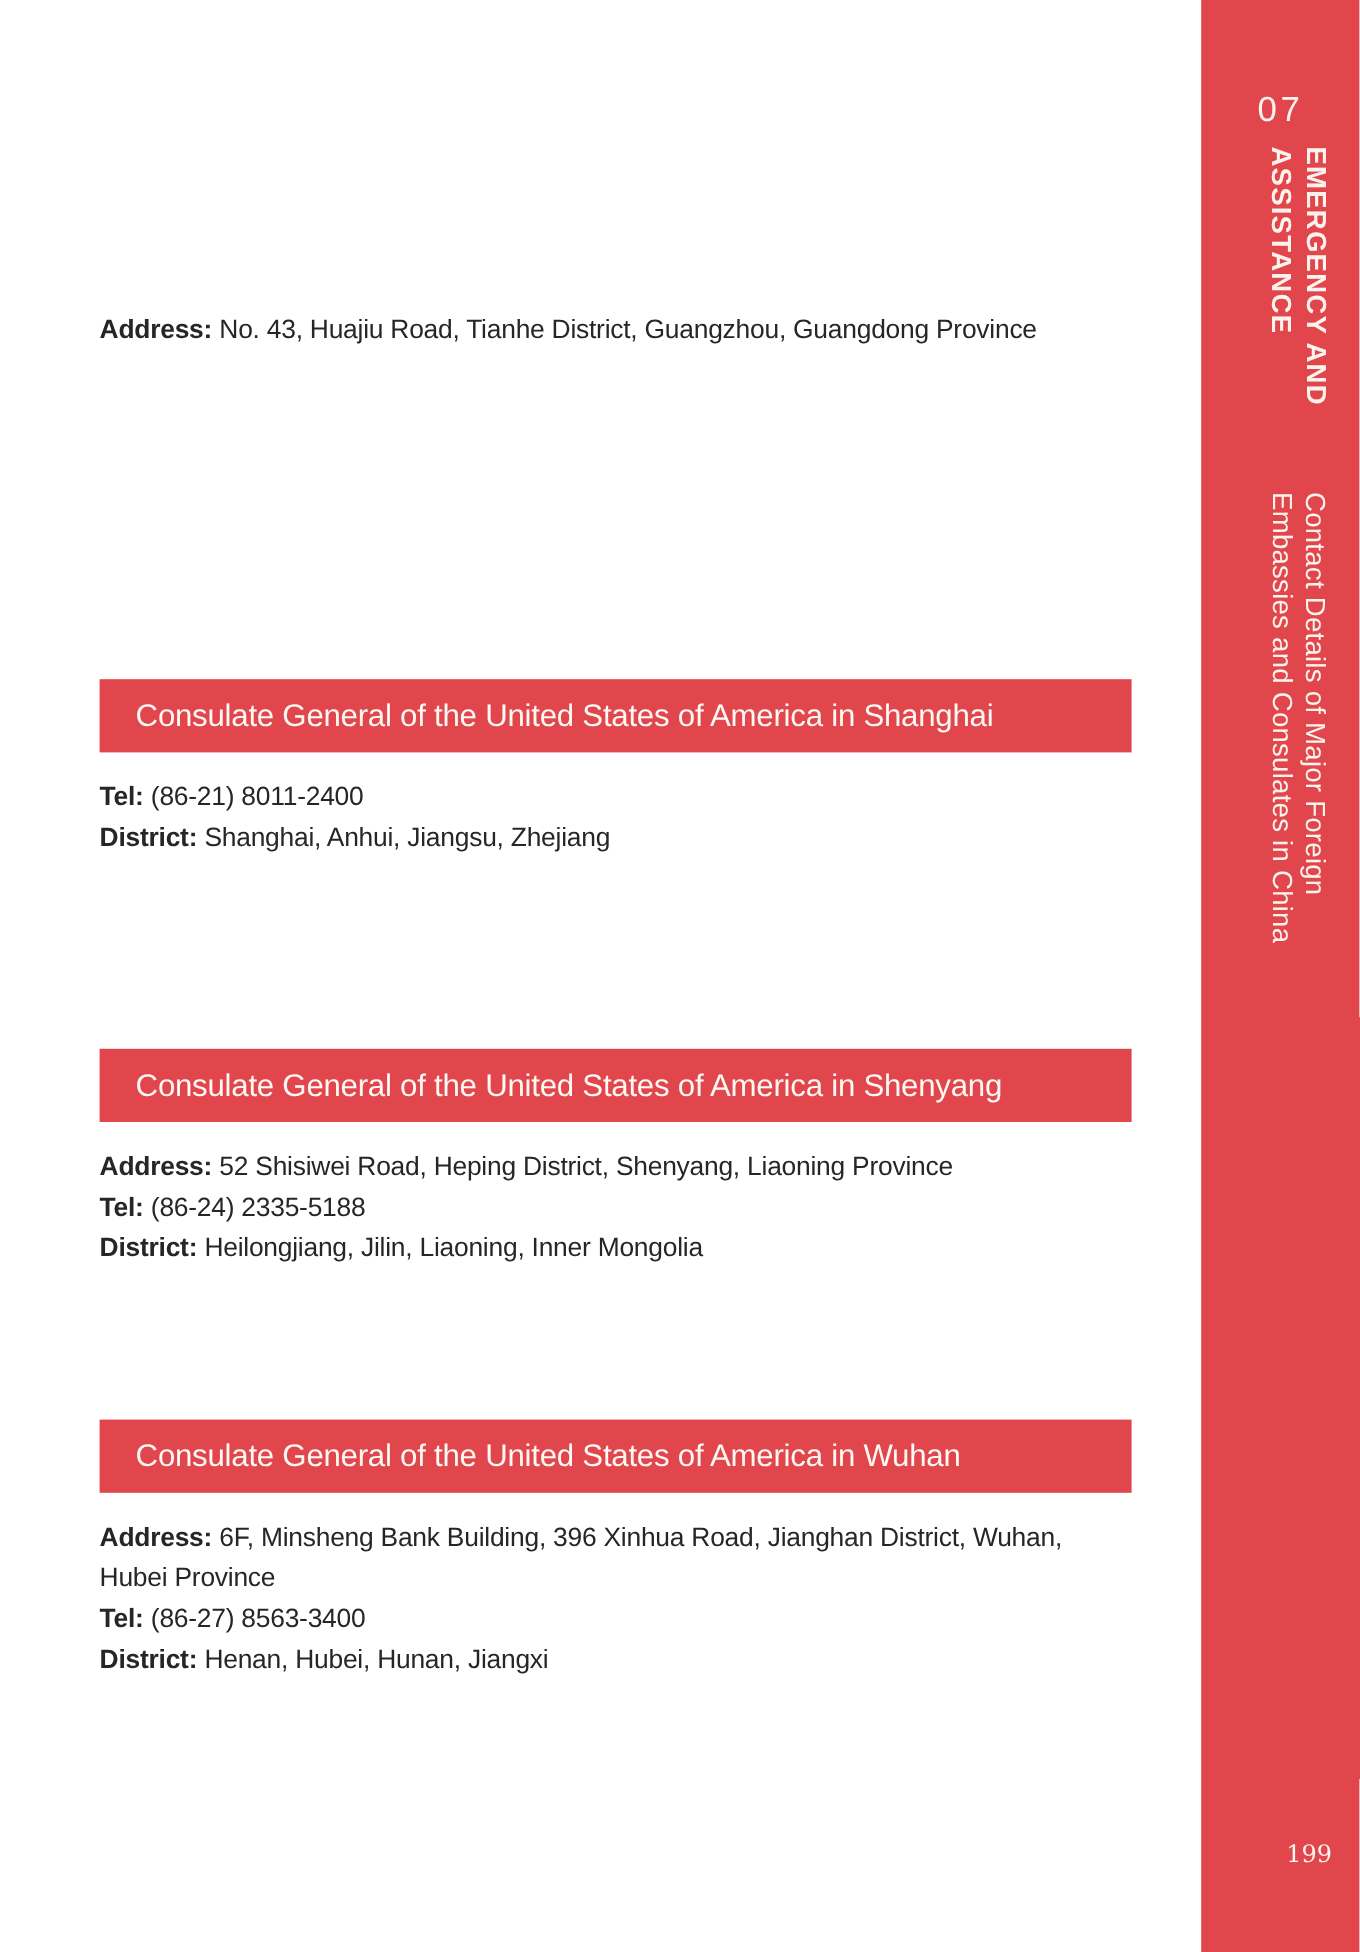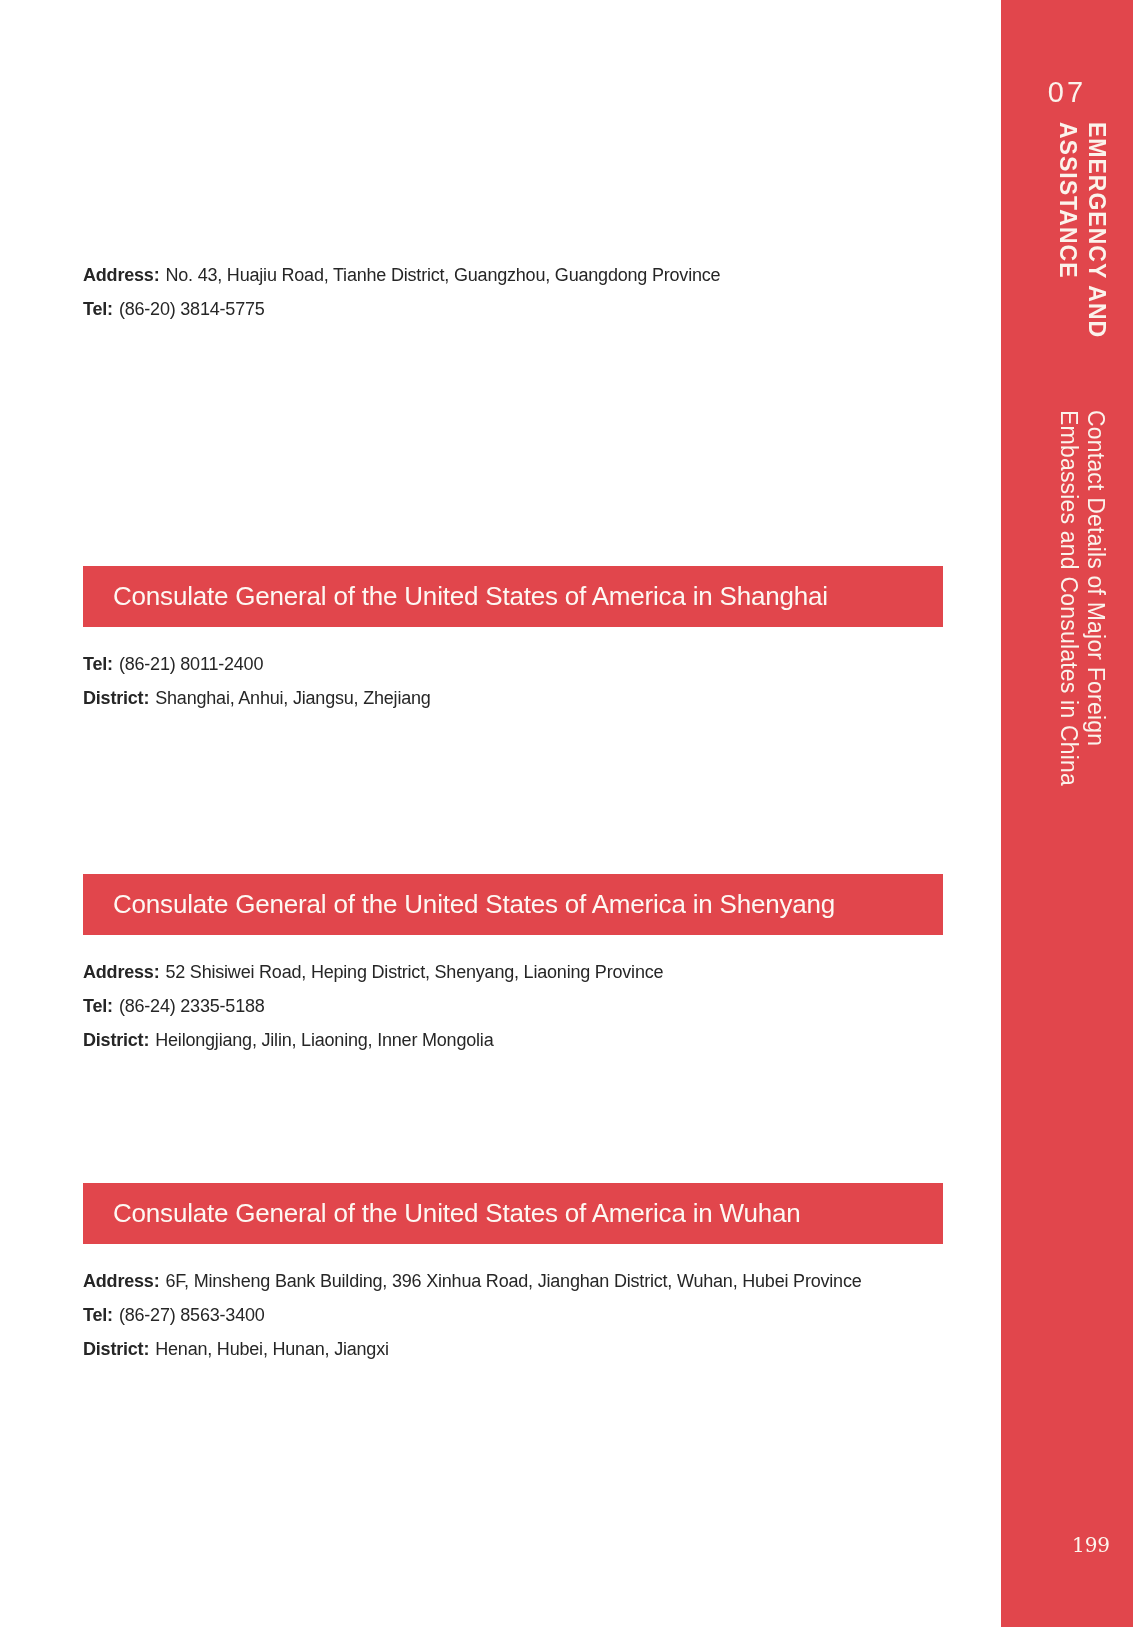--- a/index.html
+++ b/index.html
@@ -24,21 +24,21 @@
     margin-bottom: 20px;
   }
   .banner h2 {
     color: #fdf8f3;
     font-size: 26px;
     font-weight: 400;
     letter-spacing: -0.2px;
     white-space: nowrap;
   }
   .info p {
-    font-size: 18px;
+    font-size: 22px;
     line-height: 34px;
     color: var(--ink);
     letter-spacing: -0.2px;
   }
   .info b { font-weight: bold; margin-right: 6px; }
   
   .sidebar {
     position: absolute;
     top: 0; right: 0;
     width: 132px; height: 100%;
@@ -82,21 +82,20 @@
   }
 </style>
 </head>
 <body>
 
 <div class="page">
 
   <section class="section" style="top:258px">
     <div class="info">
       <p><b>Address:</b><span>No. 43, Huajiu Road, Tianhe District, Guangzhou, Guangdong Province</span></p>
-      <p><b>Tel:</b><span>(86-20) 3814-5775</span></p>
     </div>
   </section>
 
   <section class="section" style="top:566px">
     <header class="banner">
       <h2>Consulate General of the United States of America in Shanghai</h2>
     </header>
     <div class="info">
       <p><b>Tel:</b><span>(86-21) 8011-2400</span></p>
       <p><b>District:</b><span>Shanghai, Anhui, Jiangsu, Zhejiang</span></p>

